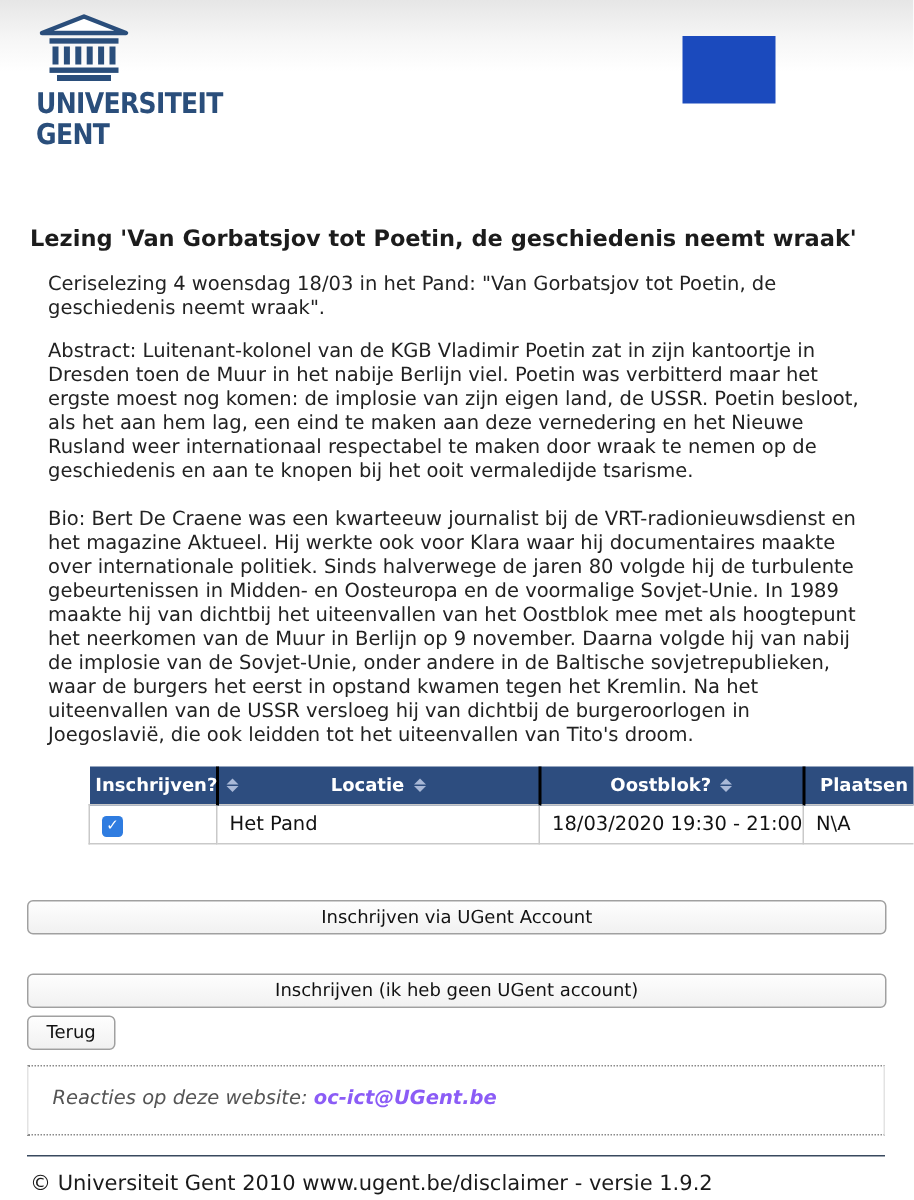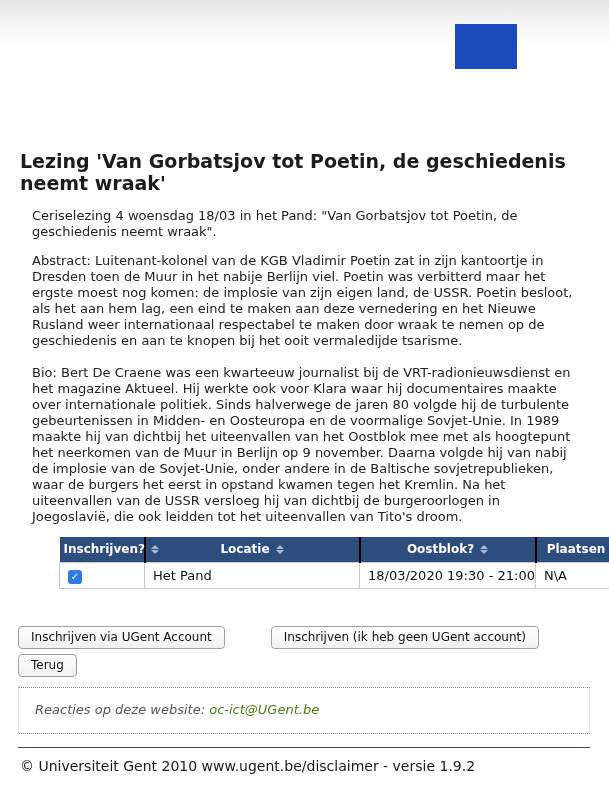--- a/index.html
+++ b/index.html
@@ -21,21 +21,21 @@
   .logo-icon { display: block; }
   .logo-text {
     display: flex; flex-direction: column; margin-top: 5px;
     color: #2a4e7b; font-weight: bold; font-size: 19px; line-height: 21px;
     letter-spacing: -0.5px; transform: scaleX(0.88); transform-origin: left center;
   }
   .blue-banner { position: absolute; left: 455px; top: 24px; width: 62px; height: 45px; background: #1b4abd; }
 
   
   .content { padding: 0 18px 0 18px; width: 609px; }
-  h1.title { font-size: 19px; font-weight: bold; color: #1c1c1c; margin: 45px 0 0 2px; }
+  h1.title { font-size: 15px; font-weight: bold; color: #1c1c1c; margin: 45px 0 0 2px; }
   .content p { font-size: 13px; line-height: 16px; color: #222; margin: 12px; max-width: 574px; padding-left: 2px; }
   .p-intro   { margin-top: 14px !important; }
   .p-abstract{ margin-top: 13px !important; }
   .p-bio     { margin-top: 16px !important; }
   .p-closing { margin-top: 20px !important; }
 
   
   table.sessions { border-collapse: collapse; width: 570px; margin-top: 9px; table-layout: fixed; margin-left: 41px; }
   table.sessions th {
     background: #2d4d7f; color: #ffffff; font-size: 12px; font-weight: bold;
@@ -58,47 +58,65 @@
     font-size: 13px; color: #111; padding: 4px 8px; height: 26px; white-space: nowrap; overflow: hidden;
   }
   td.cb-cell { padding-left: 7px; }
   .checkbox {
     display: inline-flex; align-items: center; justify-content: center;
     width: 14px; height: 14px; border-radius: 3px; background: #2f7ce0;
     color: #ffffff; font-size: 10px; font-weight: bold; cursor: pointer; line-height: 1;
   }
 
   
-  .btn-row { display: flex; gap: 46px; margin-top: 37px; }
+  .btn-row { display: flex; gap: 26px; margin-top: 37px; flex-direction: column; }
   button.btn {
     font-family: "DejaVu Sans", "Liberation Sans", sans-serif;
     font-size: 12px; color: #111;
     background: linear-gradient(180deg, #fefefe, #f1f1f1);
     border: 1px solid #a0a0a0; border-radius: 4px;
     padding: 3px 12px 4px; cursor: pointer; white-space: nowrap;
   }
   button.btn-back { margin-top: 5px; }
 
   
   .feedback-box {
     margin-top: 10px; width: 572px;
     border-left: 1px solid #e3e3e3; border-right: 1px solid #e3e3e3;
     border-top: 1px dotted #8a8a8a; border-bottom: 1px dotted #8a8a8a;
     padding: 14px 16px 16px; font-style: italic; font-size: 13px; color: #555;
   }
-  .feedback-box a { color: #4d7c0f; text-decoration: none; cursor: pointer; }
+  .feedback-box a { color: #8b5cf6; text-decoration: none; cursor: pointer; font-weight: bold; }
   hr.footer-divider { border: none; border-top: 1px solid #39495e; width: 572px; margin: 13px 0 10px 0; }
   .copyright { font-size: 14px; color: #1a1a1a; padding-left: 2px; }
 </style>
 </head>
 <body>
 
 <div class="page">
 
   <div class="header">
+    <a class="logo">
+      <svg class="logo-icon" width="64" height="46" viewBox="0 0 64 46">
+        <polygon points="32,3 60,14 4,14" fill="#ffffff" stroke="#2a4e7b" stroke-width="3" stroke-linejoin="round"></polygon>
+        <rect x="9" y="17.5" width="46" height="3.6" fill="#2a4e7b"></rect>
+        <rect x="11" y="23" width="4" height="12" fill="#2a4e7b"></rect>
+        <rect x="18.6" y="23" width="4" height="12" fill="#2a4e7b"></rect>
+        <rect x="26.2" y="23" width="4" height="12" fill="#2a4e7b"></rect>
+        <rect x="33.8" y="23" width="4" height="12" fill="#2a4e7b"></rect>
+        <rect x="41.4" y="23" width="4" height="12" fill="#2a4e7b"></rect>
+        <rect x="49" y="23" width="4" height="12" fill="#2a4e7b"></rect>
+        <rect x="9" y="37" width="46" height="3.6" fill="#2a4e7b"></rect>
+        <rect x="14" y="42" width="36" height="4" fill="#2a4e7b"></rect>
+      </svg>
+      <div class="logo-text">
+        <span>UNIVERSITEIT</span>
+        <span>GENT</span>
+      </div>
+    </a>
     <div class="blue-banner"></div>
   </div>
 
   <div class="content">
 
     <h1 class="title">Lezing 'Van Gorbatsjov tot Poetin, de geschiedenis neemt wraak'</h1>
 
     <p class="p-intro">Ceriselezing 4 woensdag 18/03 in het Pand: "Van Gorbatsjov tot Poetin, de geschiedenis neemt wraak".</p>
     <p class="p-abstract">Abstract: Luitenant-kolonel van de KGB Vladimir Poetin zat in zijn kantoortje in Dresden toen de Muur in het  nabije Berlijn viel. Poetin was verbitterd maar het ergste moest nog komen: de implosie van zijn eigen land, de USSR. Poetin besloot, als het aan hem lag, een eind te maken aan deze vernedering en het Nieuwe Rusland  weer internationaal respectabel te maken door wraak te nemen op de geschiedenis en aan te knopen bij het ooit vermaledijde tsarisme.</p>
     <p class="p-bio">Bio: Bert De Craene was een kwarteeuw journalist bij de VRT-radionieuwsdienst en het magazine Aktueel. Hij werkte ook voor Klara waar hij documentaires maakte over internationale politiek. Sinds halverwege de jaren 80 volgde hij de turbulente gebeurtenissen in Midden- en Oosteuropa en de voormalige Sovjet-Unie. In 1989 maakte hij van dichtbij het uiteenvallen van het Oostblok mee met als hoogtepunt het neerkomen van de Muur in Berlijn op 9 november. Daarna volgde hij van nabij de implosie van de Sovjet-Unie, onder andere in de Baltische sovjetrepublieken, waar de burgers het eerst in opstand kwamen tegen het Kremlin. Na het uiteenvallen van de USSR versloeg hij van dichtbij de burgeroorlogen in Joegoslavië, die ook leidden tot het uiteenvallen van Tito's droom.</p>

